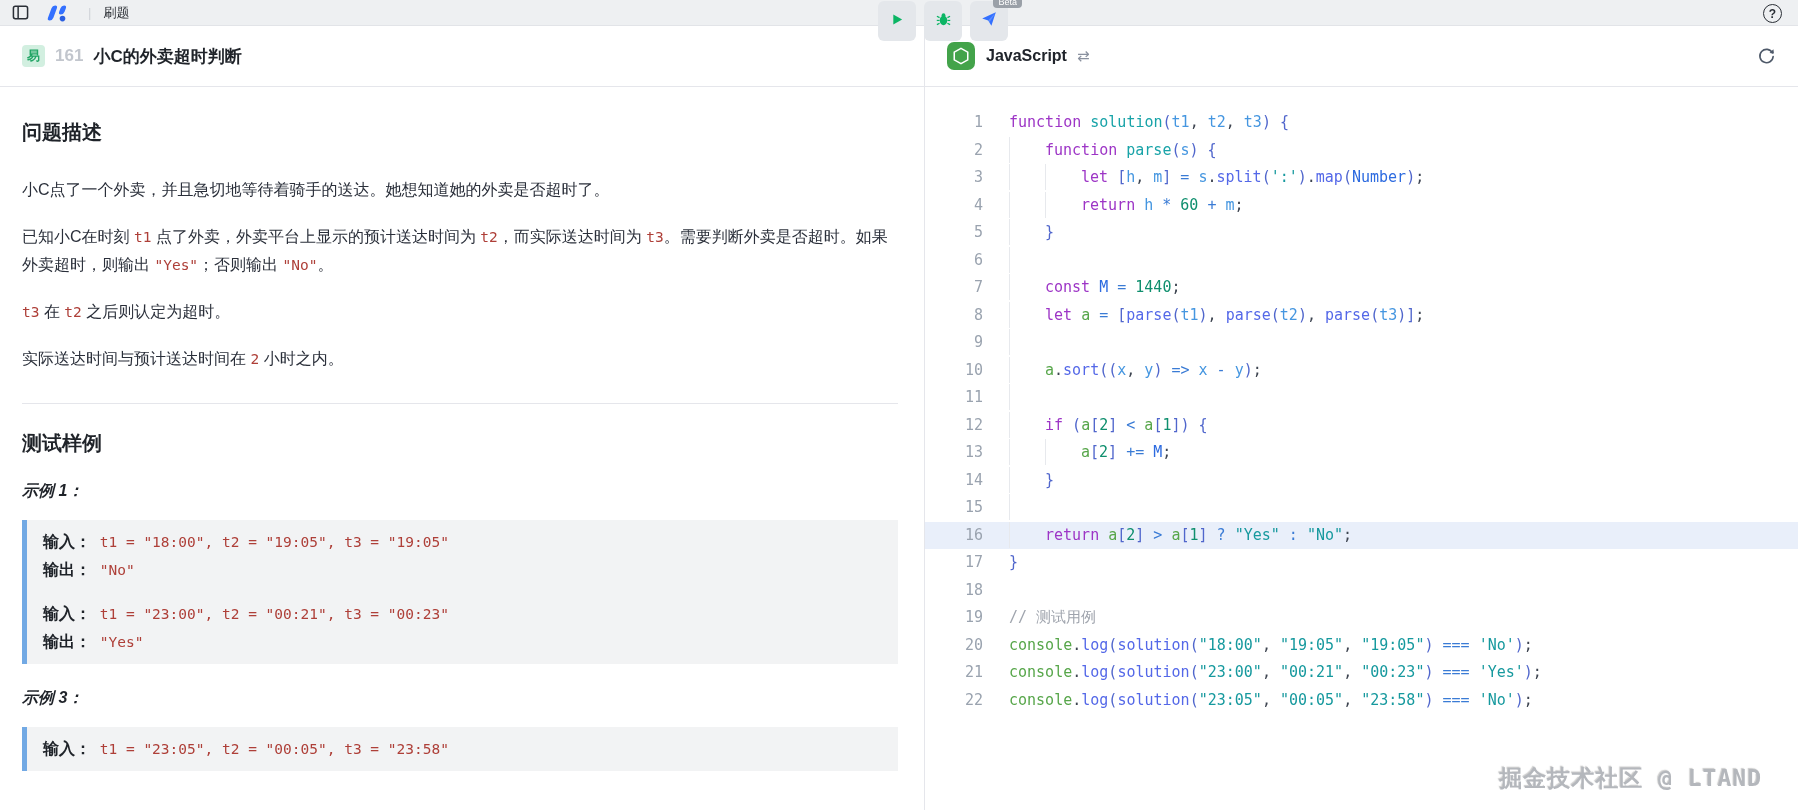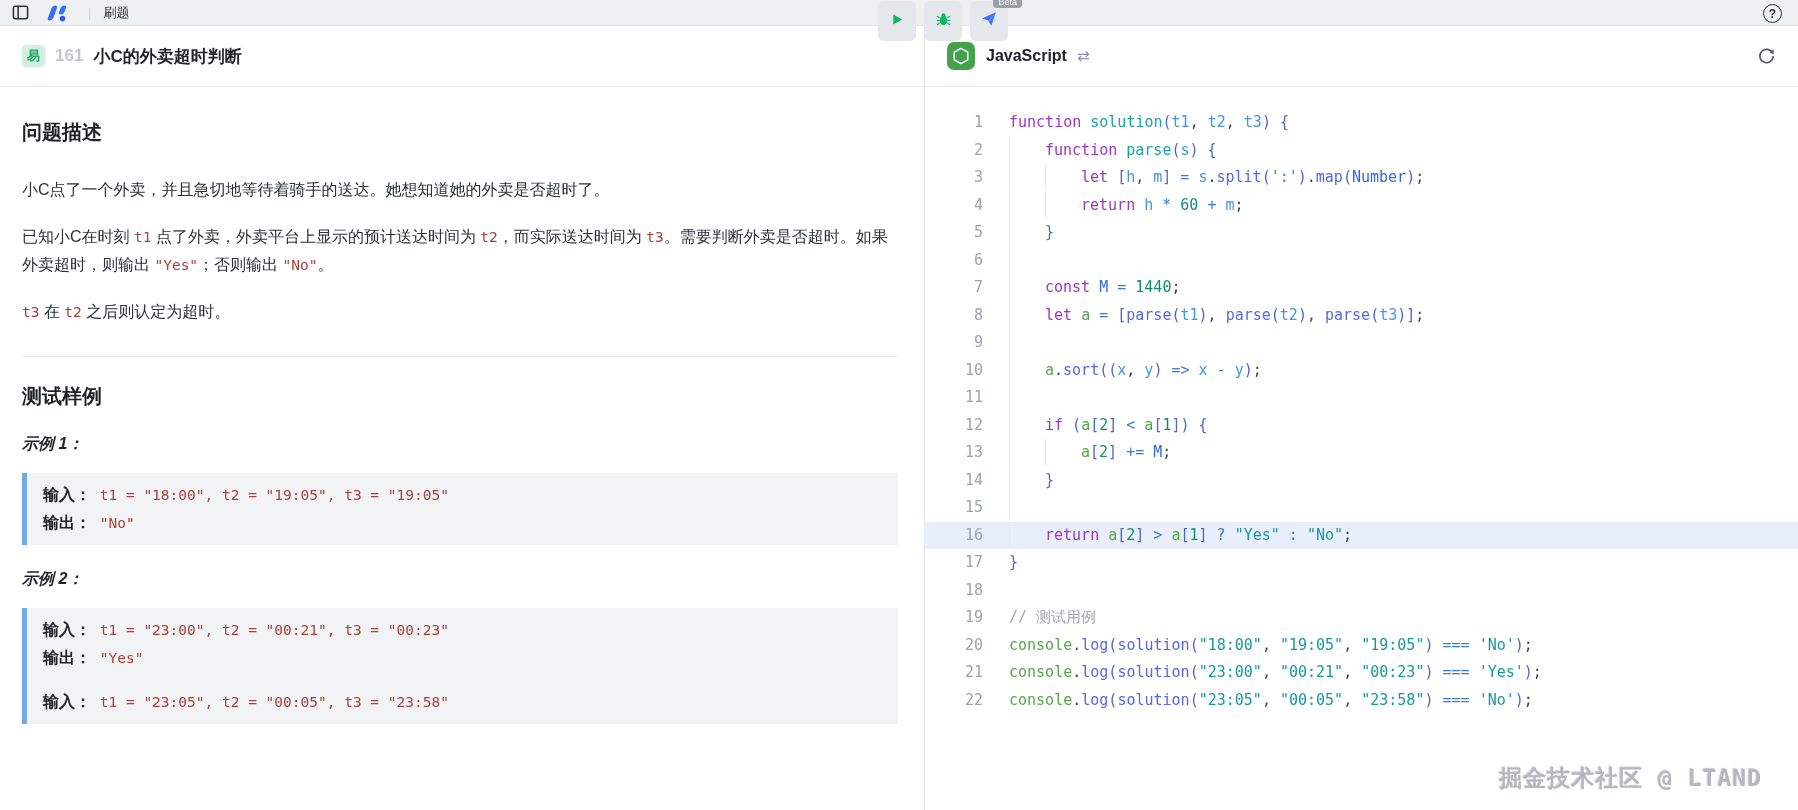--- a/index.html
+++ b/index.html
@@ -137,34 +137,35 @@
       <span class="diff-badge">易</span>
       <span class="prob-num">161</span>
       <span class="prob-title">小C的外卖超时判断</span>
     </div>
     <div class="prob-body">
       <div class="sec-h">问题描述</div>
       <div>
           <p class="para"><span>小C点了一个外卖，并且急切地等待着骑手的送达。她想知道她的外卖是否超时了。</span></p>
           <p class="para"><span>已知小C在时刻 </span><code class="icode">t1</code><span> 点了外卖，外卖平台上显示的预计送达时间为 </span><code class="icode">t2</code><span>，而实际送达时间为 </span><code class="icode">t3</code><span>。需要判断外卖是否超时。如果外卖超时，则输出 </span><code class="icode">"Yes"</code><span>；否则输出 </span><code class="icode">"No"</code><span>。</span></p>
           <p class="para"><code class="icode">t3</code><span> 在 </span><code class="icode">t2</code><span> 之后则认定为超时。</span></p>
+          <p class="para"><span>实际送达时间与预计送达时间在 </span><code class="icode">2</code><span> 小时之内。</span></p>
         </div>
       <hr class="rule">
       <div class="sec-h2">测试样例</div>
       <div>
           <div class="ex-label">示例 1：</div>
           <div class="bq">
             <div class="bq-row"><span class="bq-label">输入：</span><code class="icode"> t1 = "18:00", t2 = "19:05", t3 = "19:05"</code></div>
             <div class="bq-row"><span class="bq-label">输出：</span><code class="icode"> "No"</code></div>
           </div>
-          <div class="ex-label">示例 2：</div>
           <div class="bq">
             <div class="bq-row"><span class="bq-label">输入：</span><code class="icode"> t1 = "23:00", t2 = "00:21", t3 = "00:23"</code></div>
             <div class="bq-row"><span class="bq-label">输出：</span><code class="icode"> "Yes"</code></div>
           </div>
+          <div class="ex-label">示例 3：</div>
           <div class="bq">
             <div class="bq-row"><span class="bq-label">输入：</span><code class="icode"> t1 = "23:05", t2 = "00:05", t3 = "23:58"</code></div>
           </div>
         </div>
     </div>
   </div>
 
   <div class="panel-right">
     <div class="panel-header">
       <span class="node-ic">

